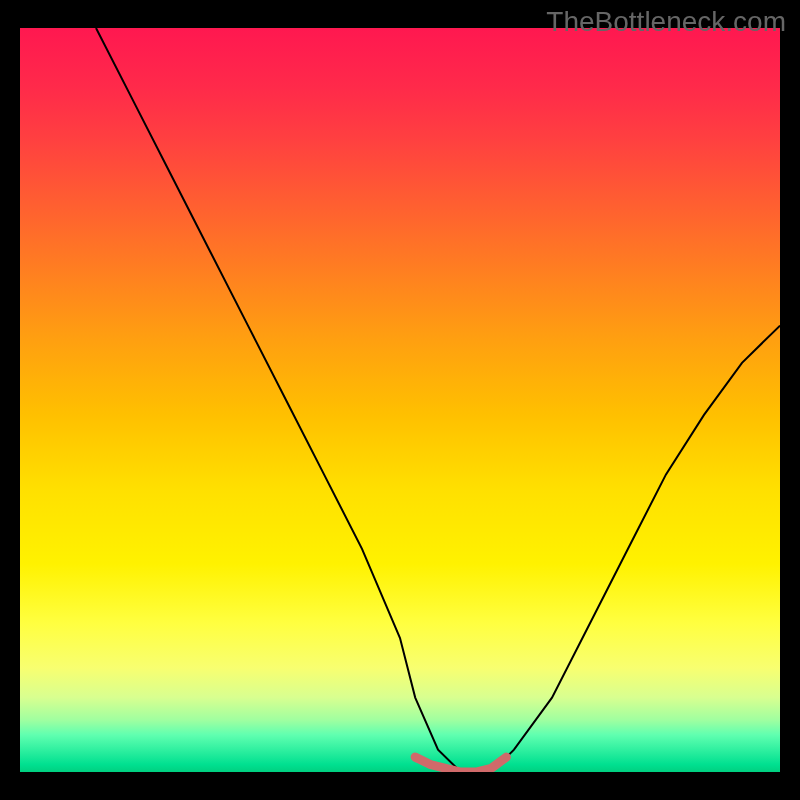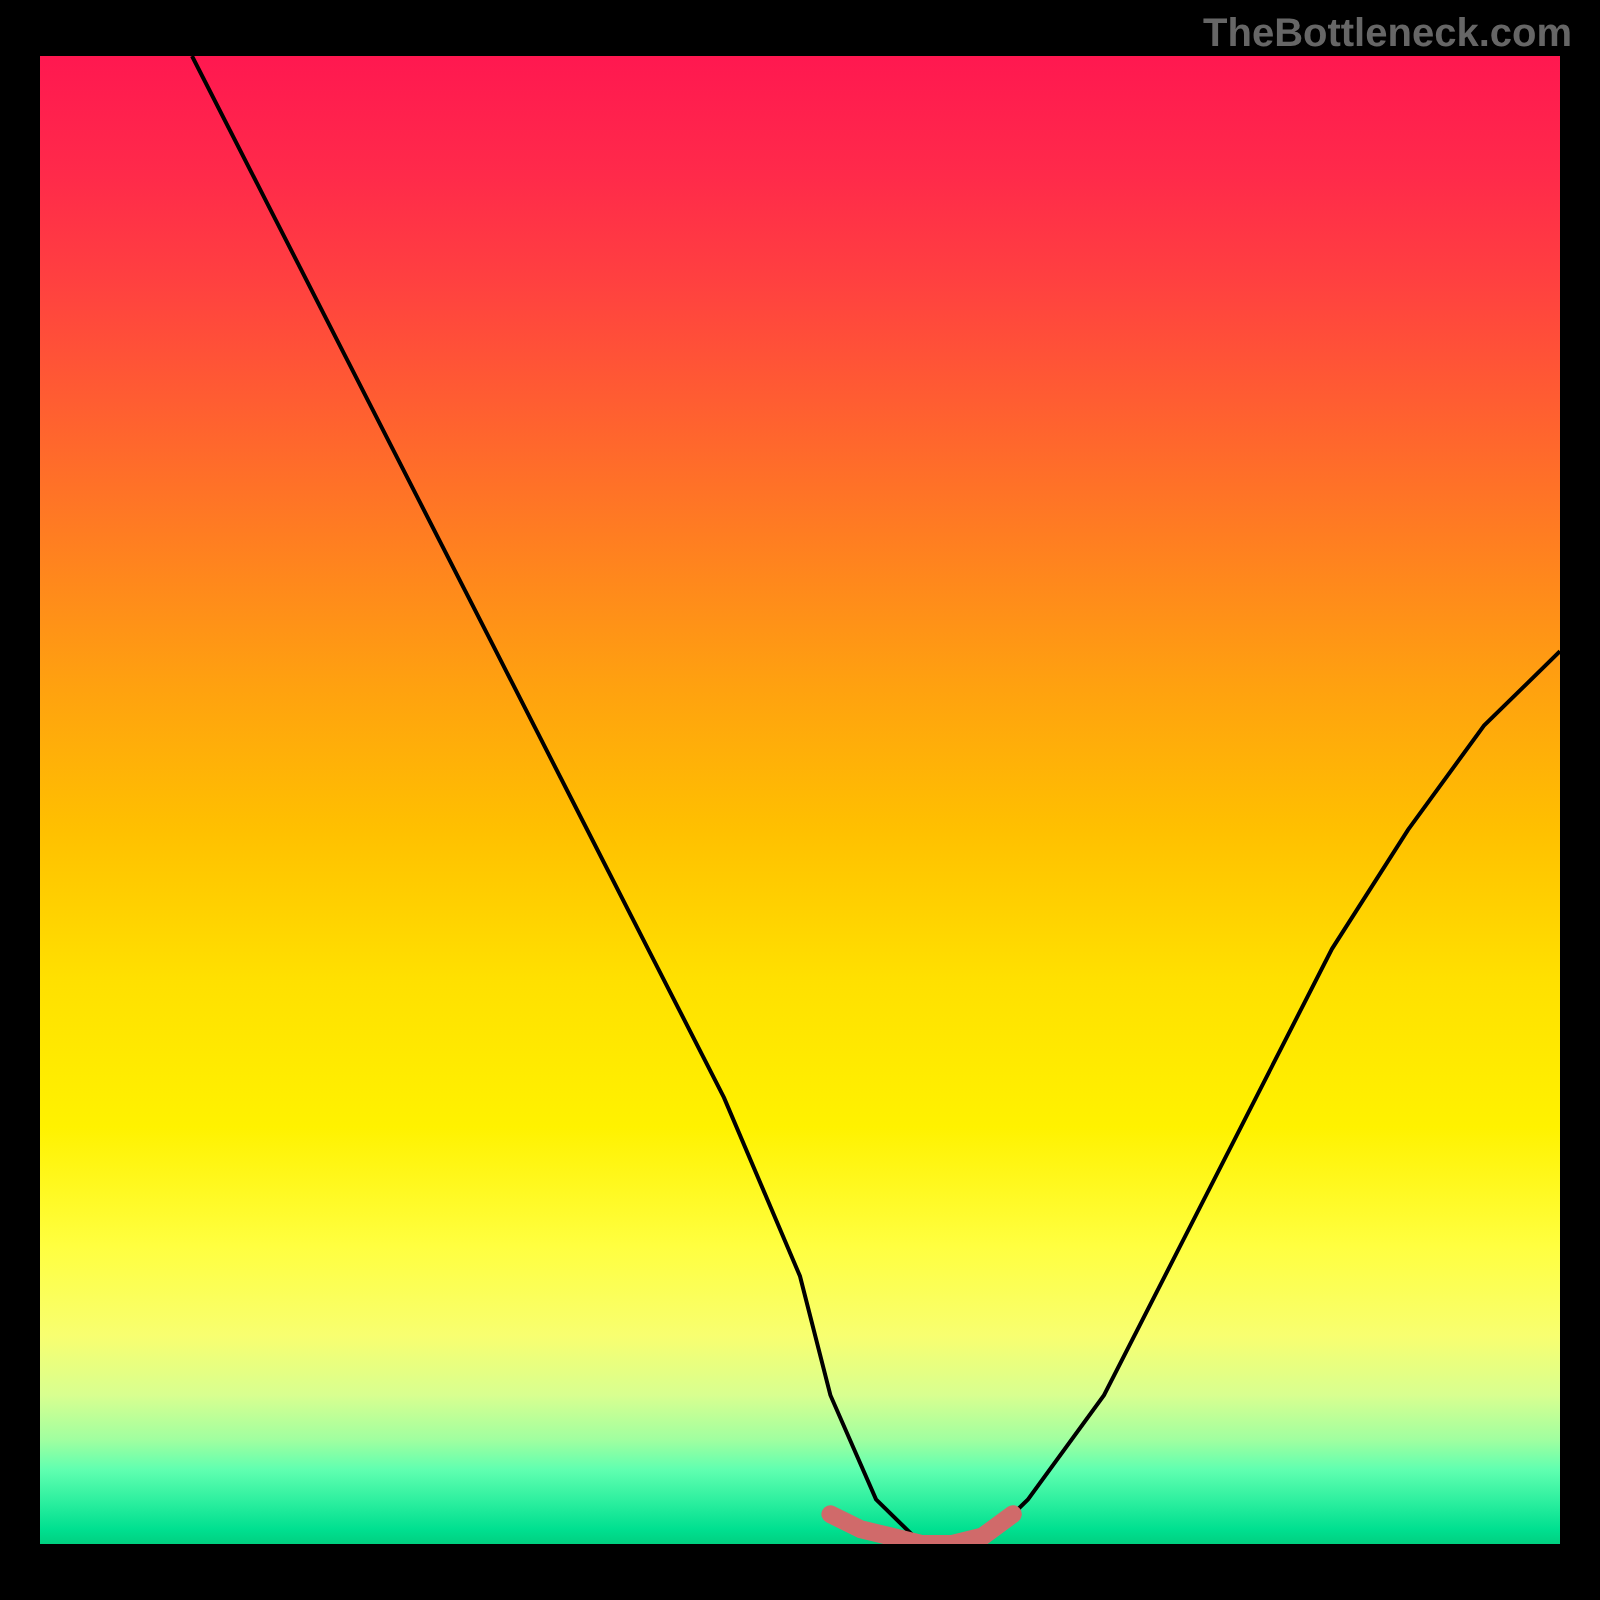--- a/index.html
+++ b/index.html
@@ -9,22 +9,22 @@
     height: 800px;
     background: #000;
     position: relative;
     font-family: Arial, sans-serif;
   }
   .watermark {
     position: absolute;
     top: 6px;
     right: 14px;
     color: #666;
-    font-size: 20px;
-    font-weight: bold;
+    font-size: 28px;
+    font-weight: normal;
     z-index: 10;
   }
   .plot-area {
     position: absolute;
     left: 20px;
     top: 28px;
     width: 760px;
     height: 744px;
     background: linear-gradient(to bottom,
       #ff1850 0%,

